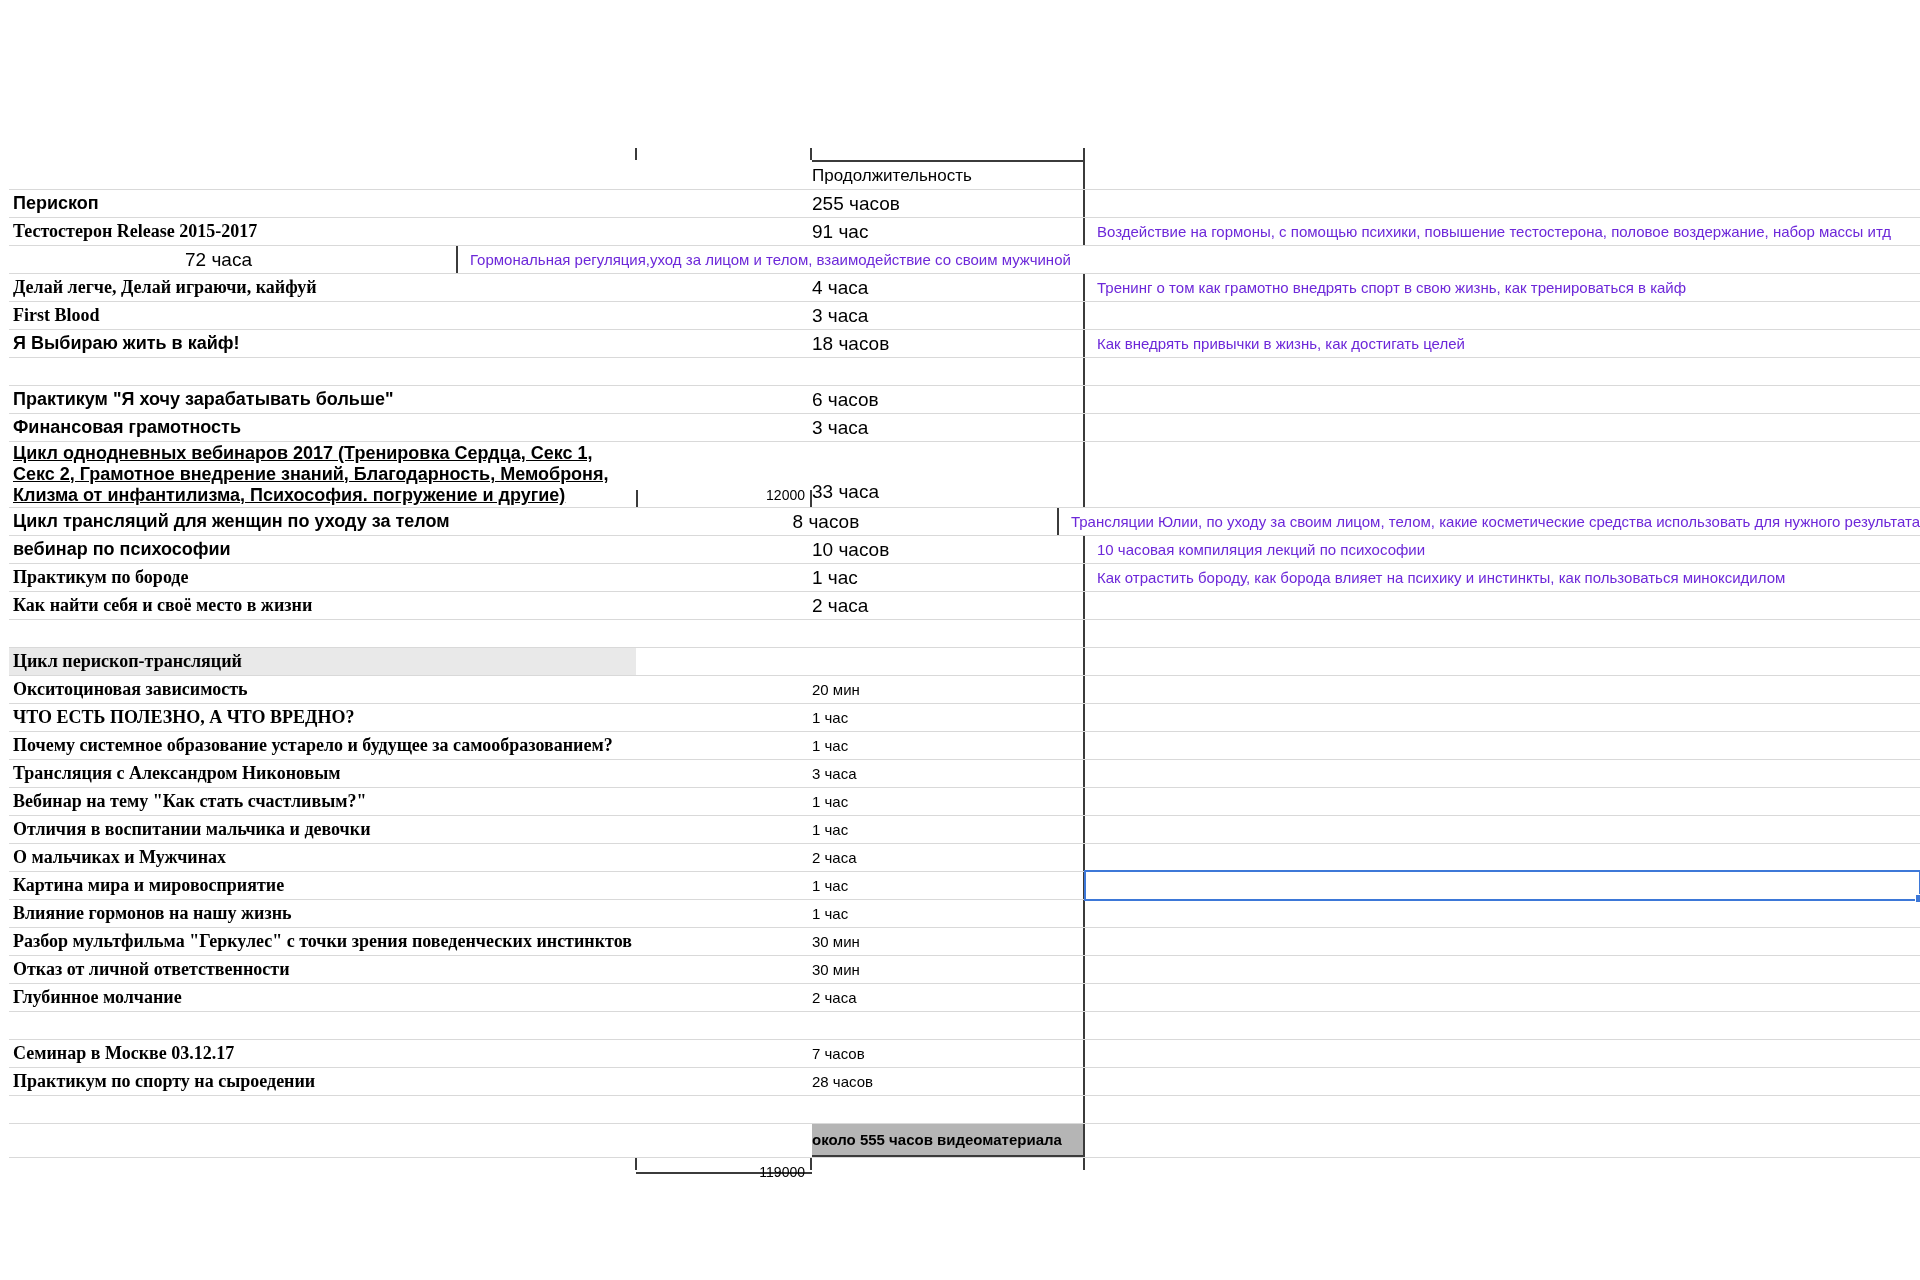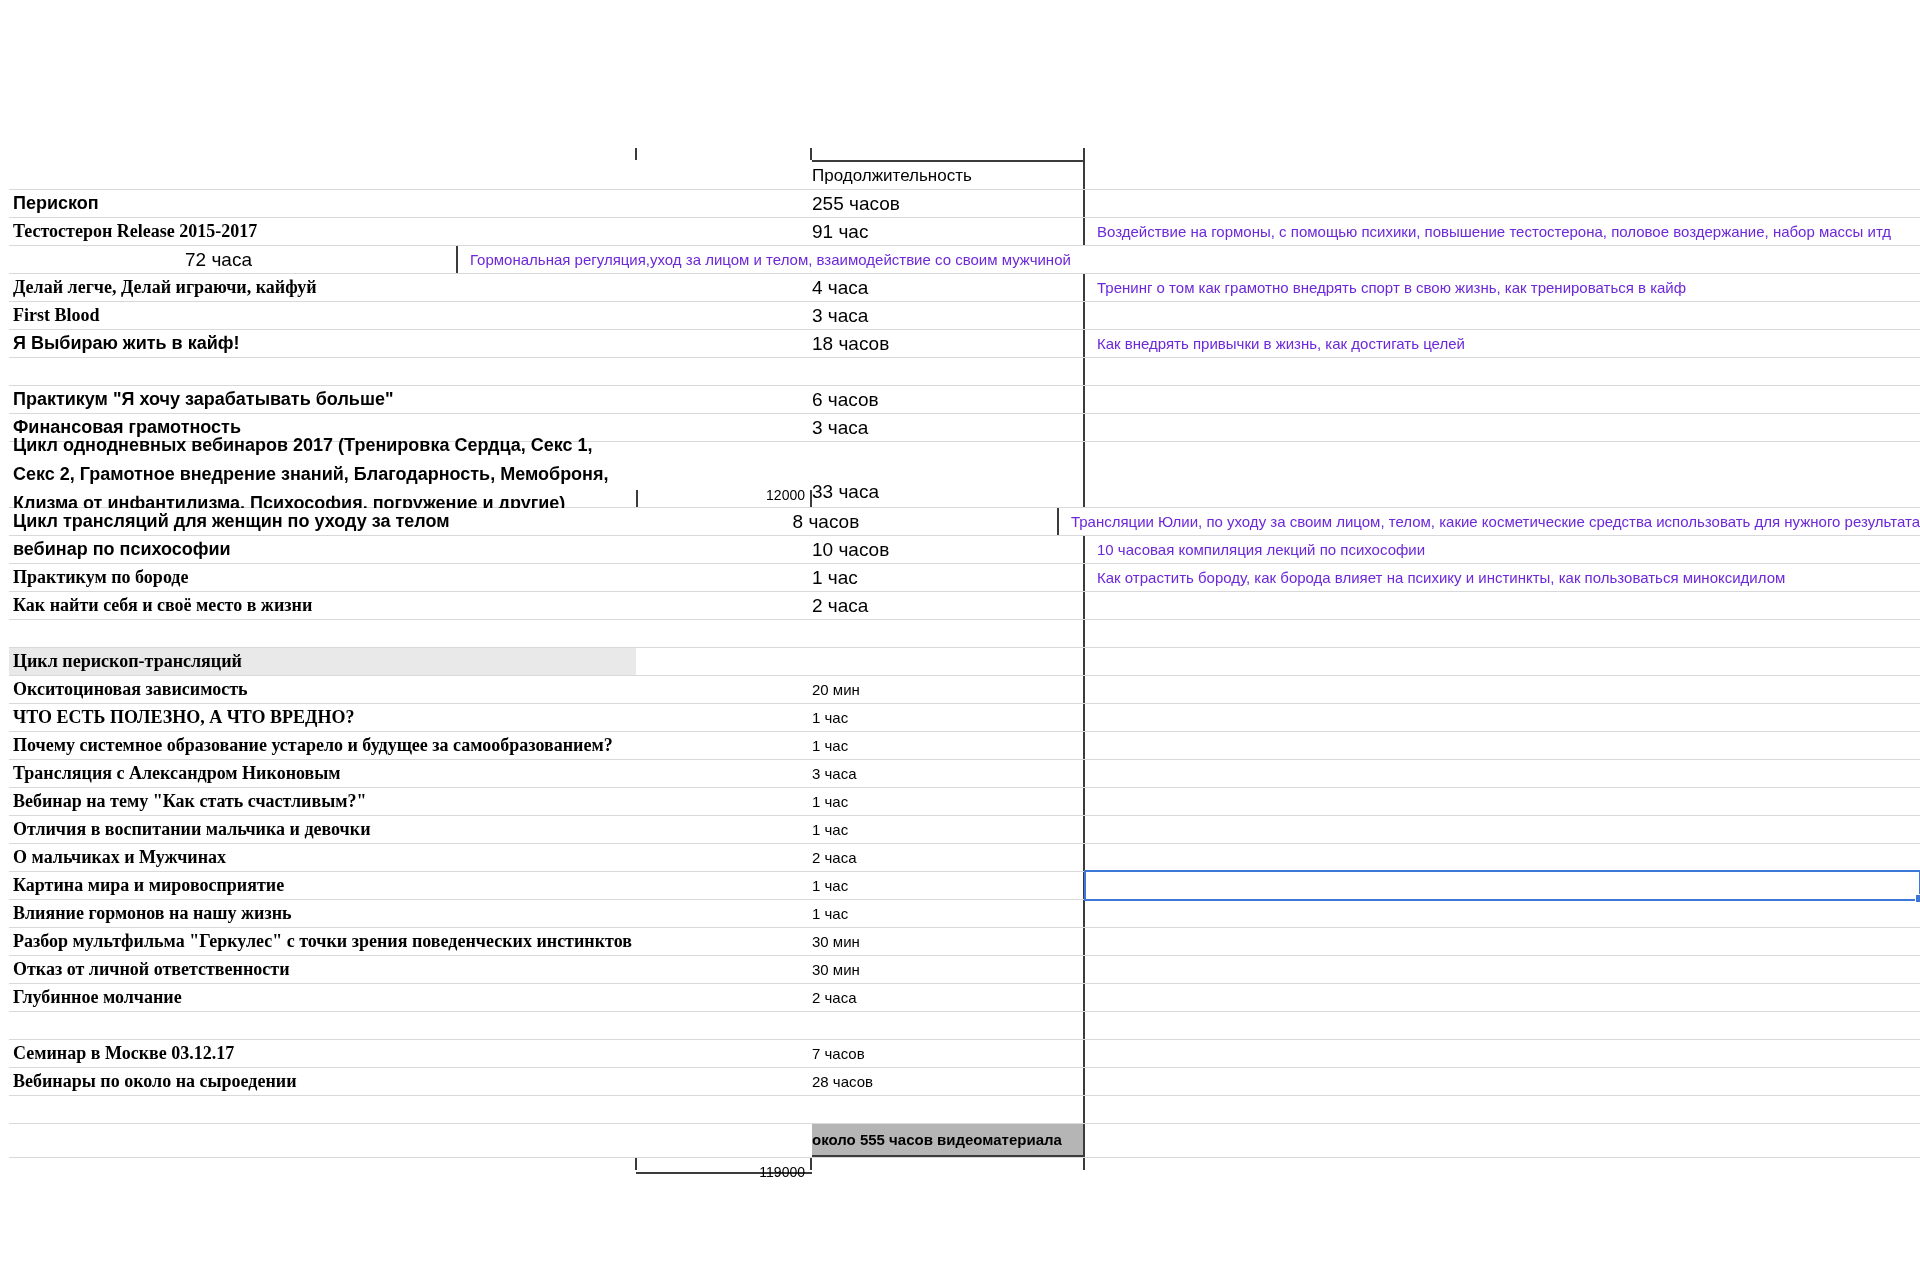--- a/index.html
+++ b/index.html
@@ -28,21 +28,21 @@
   .cost-left{justify-content:flex-start;}
 
   
   .hrow{height:30px;}
   .hrow .c-cost{border-top:2px solid #3b3b3b;border-bottom:2px solid #3b3b3b;
                 justify-content:flex-start;font-size:17px;}
   .hrow .c-dur{border-top:2px solid #3b3b3b;font-size:17px;}
 
   
   .r-tall{height:66px;}
-  .r-tall .c-name{white-space:pre-line;line-height:29px;}
+  .r-tall .c-name{white-space:pre-line;line-height:21px;text-decoration:underline;}
   .r-tall .c-cost,.r-tall .c-dur{align-items:flex-end;padding-bottom:4px;}
 
   
   .r-section .c-name{background:#e9e9e9;}
 
   
   .r-summary{height:34px;}
   .r-summary .c-cost{background:#ededed;border-bottom:2px solid #3b3b3b;}
   .r-summary .c-dur{background:#b5b5b5;border-bottom:2px solid #3b3b3b;font-weight:bold;}
 
@@ -259,21 +259,21 @@
         <div class="cell c-dur d-small"></div>
         <div class="cell c-desc"></div>
       </div>
       <div class="row r-normal">
         <div class="cell c-name f-serif">Семинар в Москве 03.12.17</div>
         <div class="cell c-cost">5000</div>
         <div class="cell c-dur d-small">7 часов</div>
         <div class="cell c-desc"></div>
       </div>
       <div class="row r-normal">
-        <div class="cell c-name f-serif">Вебинары по около на сыроедении</div>
+        <div class="cell c-name f-serif">Практикум по спорту на сыроедении</div>
         <div class="cell c-cost cost-left">?</div>
         <div class="cell c-dur d-small">28 часов</div>
         <div class="cell c-desc"></div>
       </div>
       <div class="row r-empty">
         <div class="cell c-name f-sans"></div>
         <div class="cell c-cost"></div>
         <div class="cell c-dur d-small"></div>
         <div class="cell c-desc"></div>
       </div>

